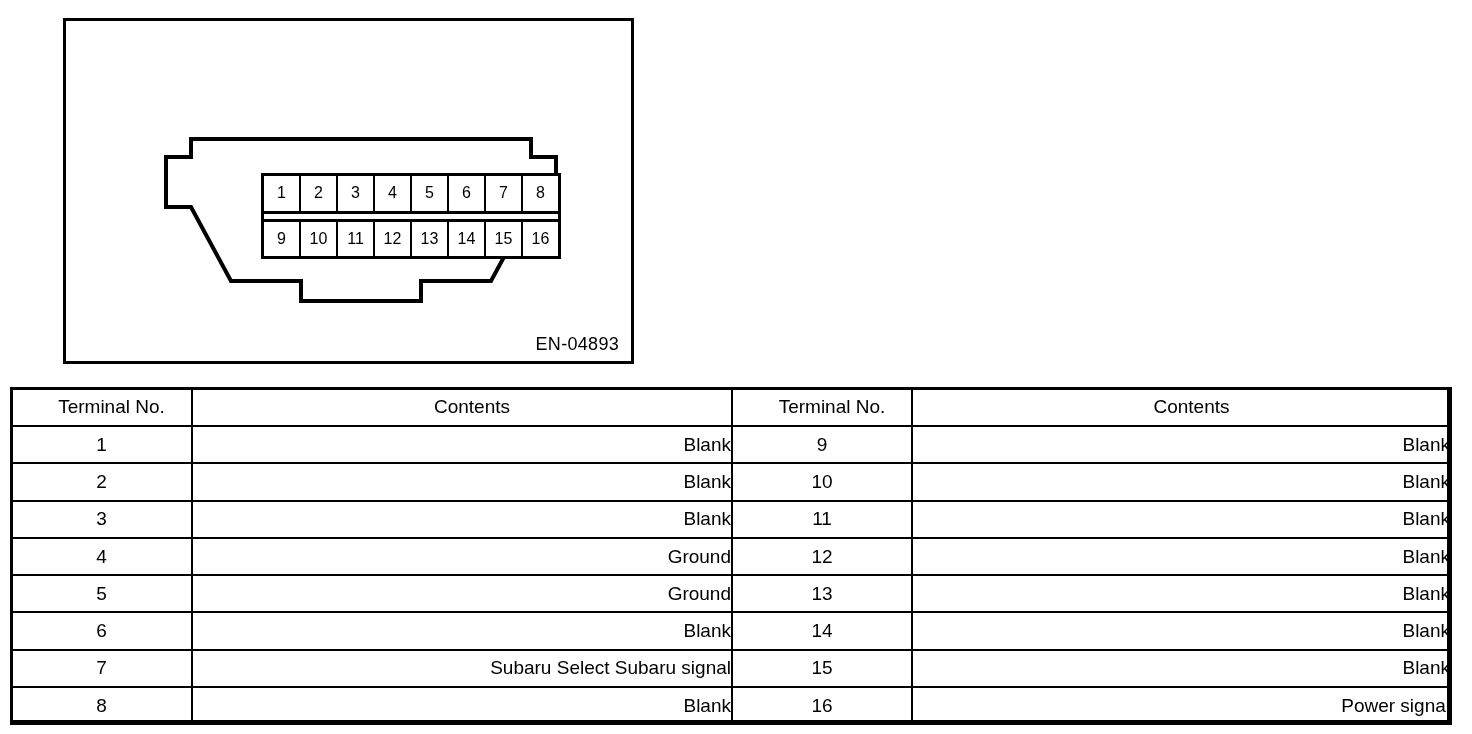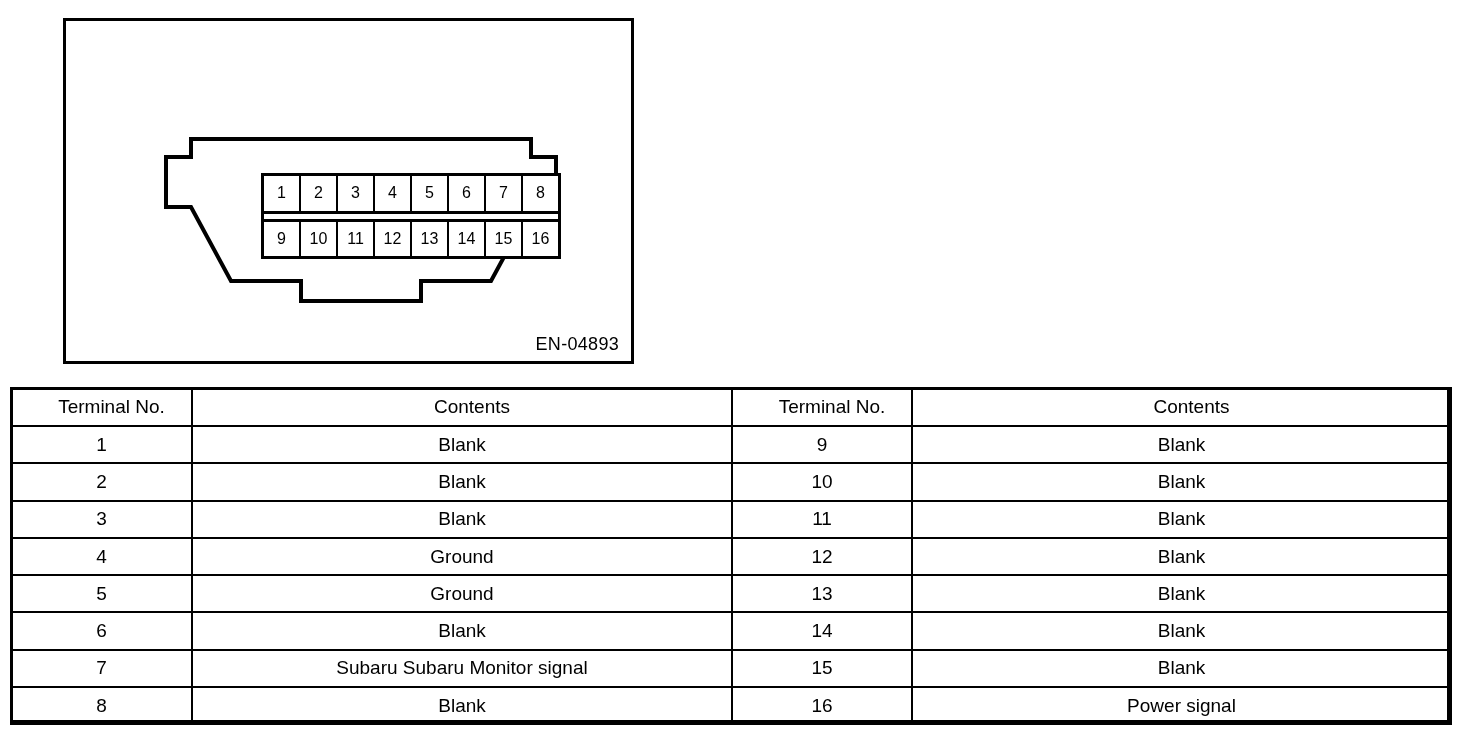--- a/index.html
+++ b/index.html
@@ -114,21 +114,21 @@
   }
   table.terminal-table th {
     text-align: center;
     height: 38px;
     padding-left: 20px;
   }
   td.term-no {
     text-align: center;
   }
   td.term-contents {
-    text-align: center;
+    text-align: right;
     padding-left: 10px;
   }
   
   col.c-no   { width: 181px; }
   col.c-cont { width: 540px; }
   col.c-no2  { width: 180px; }
   col.c-cont2{ width: 539px; }
 
   
   table.terminal-table {
@@ -244,21 +244,21 @@
         <td class="term-contents">Blank</td>
       </tr>
       <tr>
         <td class="term-no">6</td>
         <td class="term-contents">Blank</td>
         <td class="term-no">14</td>
         <td class="term-contents">Blank</td>
       </tr>
       <tr>
         <td class="term-no">7</td>
-        <td class="term-contents">Subaru Subaru Monitor signal</td>
+        <td class="term-contents">Subaru Select Subaru signal</td>
         <td class="term-no">15</td>
         <td class="term-contents">Blank</td>
       </tr>
       <tr>
         <td class="term-no">8</td>
         <td class="term-contents">Blank</td>
         <td class="term-no">16</td>
         <td class="term-contents">Power signal</td>
       </tr>
     </tbody>

